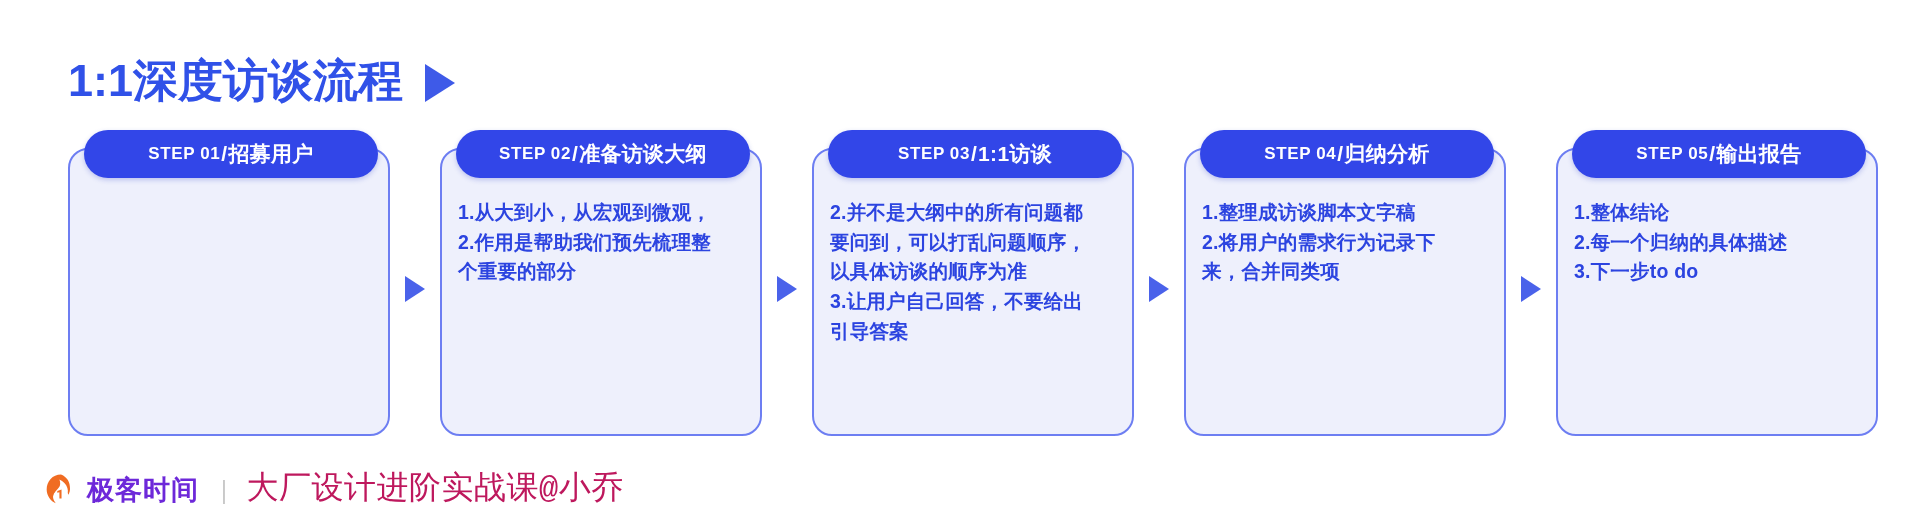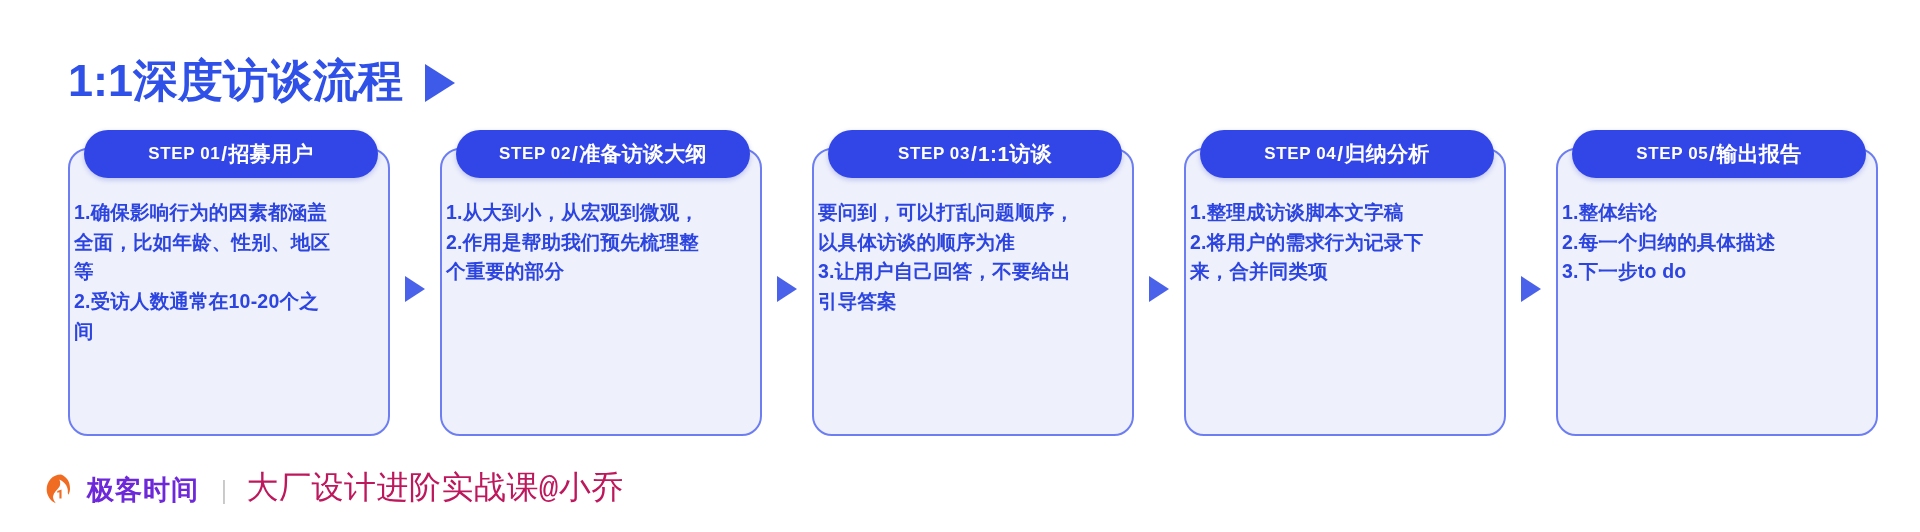--- a/index.html
+++ b/index.html
@@ -40,21 +40,21 @@
     display:flex;align-items:flex-start;
   }
   .card{
     width:322px;
     min-height:288px;
     box-sizing:border-box;
     background:#eef0fc;
     border:2px solid #6d7ef2;
     border-radius:20px;
     position:relative;
-    padding:48px 16px 18px 4px;
+    padding:48px 16px 18px 16px;
   }
   .card-head{
     position:absolute;
     left:14px;top:-20px;
     width:294px;
     height:48px;
     box-sizing:border-box;
     background:#3246e8;
     border-radius:24px;
     display:flex;align-items:center;justify-content:center;
@@ -130,27 +130,20 @@
     <div class="title-tri"></div>
   </div>
 
   <div class="flow" id="flow-root">
       <div class="card">
         <div class="card-head">
           <span class="step-label">STEP 01</span>
           <span class="slash">/</span>
           <span class="step-name">招募用户</span>
         </div>
-        <div class="card-body">
-          <span class="ln">1.确保影响行为的因素都涵盖</span>
-          <span class="ln">全面，比如年龄、性别、地区</span>
-          <span class="ln">等</span>
-          <span class="ln">2.受访人数通常在10-20个之</span>
-          <span class="ln">间</span>
-        </div>
       </div>
       <div class="connector"></div>
       <div class="card">
         <div class="card-head">
           <span class="step-label">STEP 02</span>
           <span class="slash">/</span>
           <span class="step-name">准备访谈大纲</span>
         </div>
         <div class="card-body">
           <span class="ln">1.从大到小，从宏观到微观，</span>
@@ -159,20 +152,21 @@
         </div>
       </div>
       <div class="connector"></div>
       <div class="card">
         <div class="card-head">
           <span class="step-label">STEP 03</span>
           <span class="slash">/</span>
           <span class="step-name">1:1访谈</span>
         </div>
         <div class="card-body">
+          <span class="ln">2.并不是大纲中的所有问题都</span>
           <span class="ln">要问到，可以打乱问题顺序，</span>
           <span class="ln">以具体访谈的顺序为准</span>
           <span class="ln">3.让用户自己回答，不要给出</span>
           <span class="ln">引导答案</span>
         </div>
       </div>
       <div class="connector"></div>
       <div class="card">
         <div class="card-head">
           <span class="step-label">STEP 04</span>

